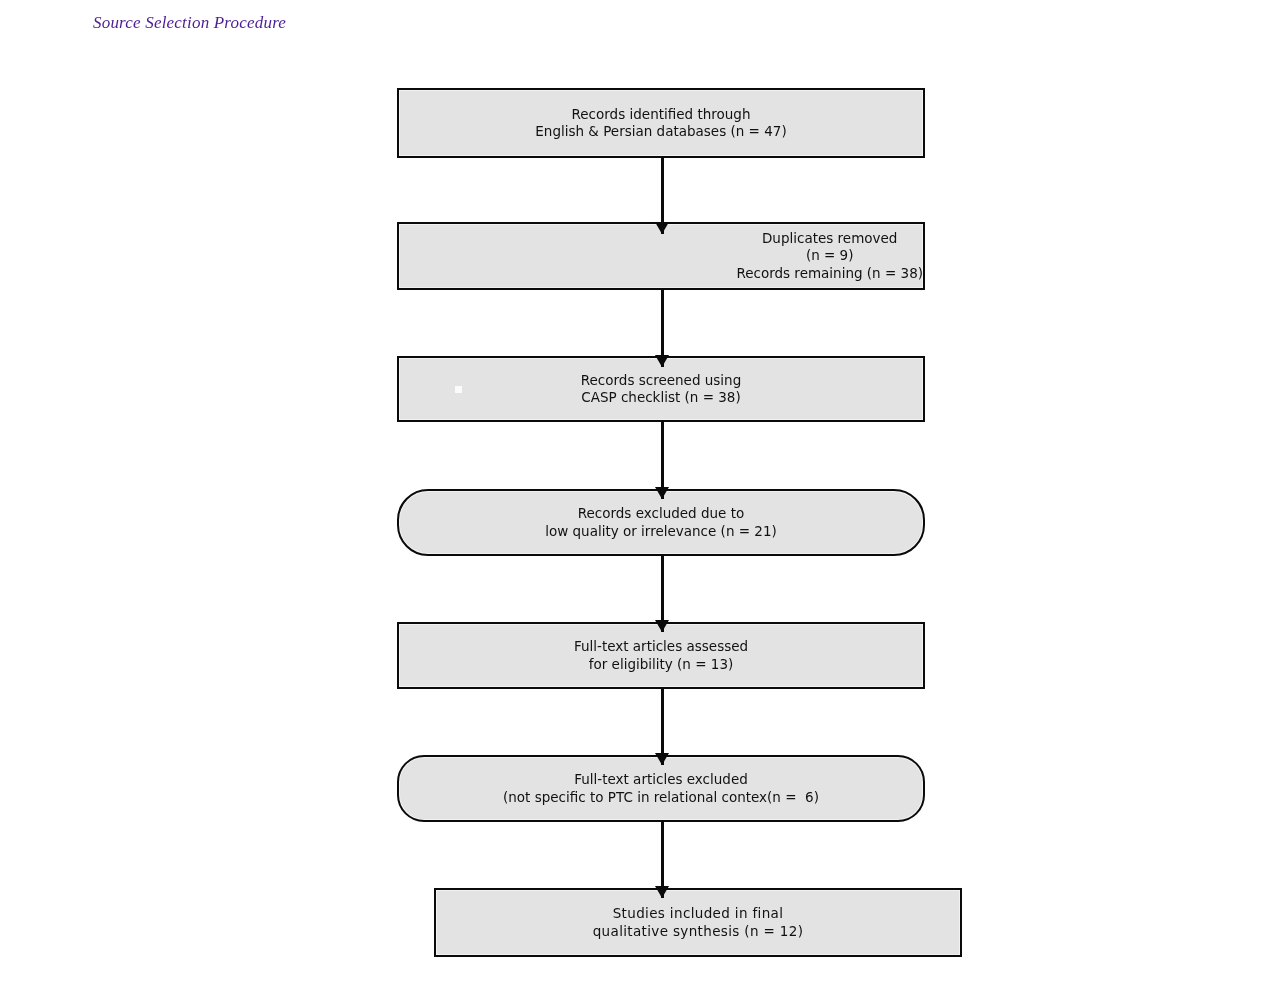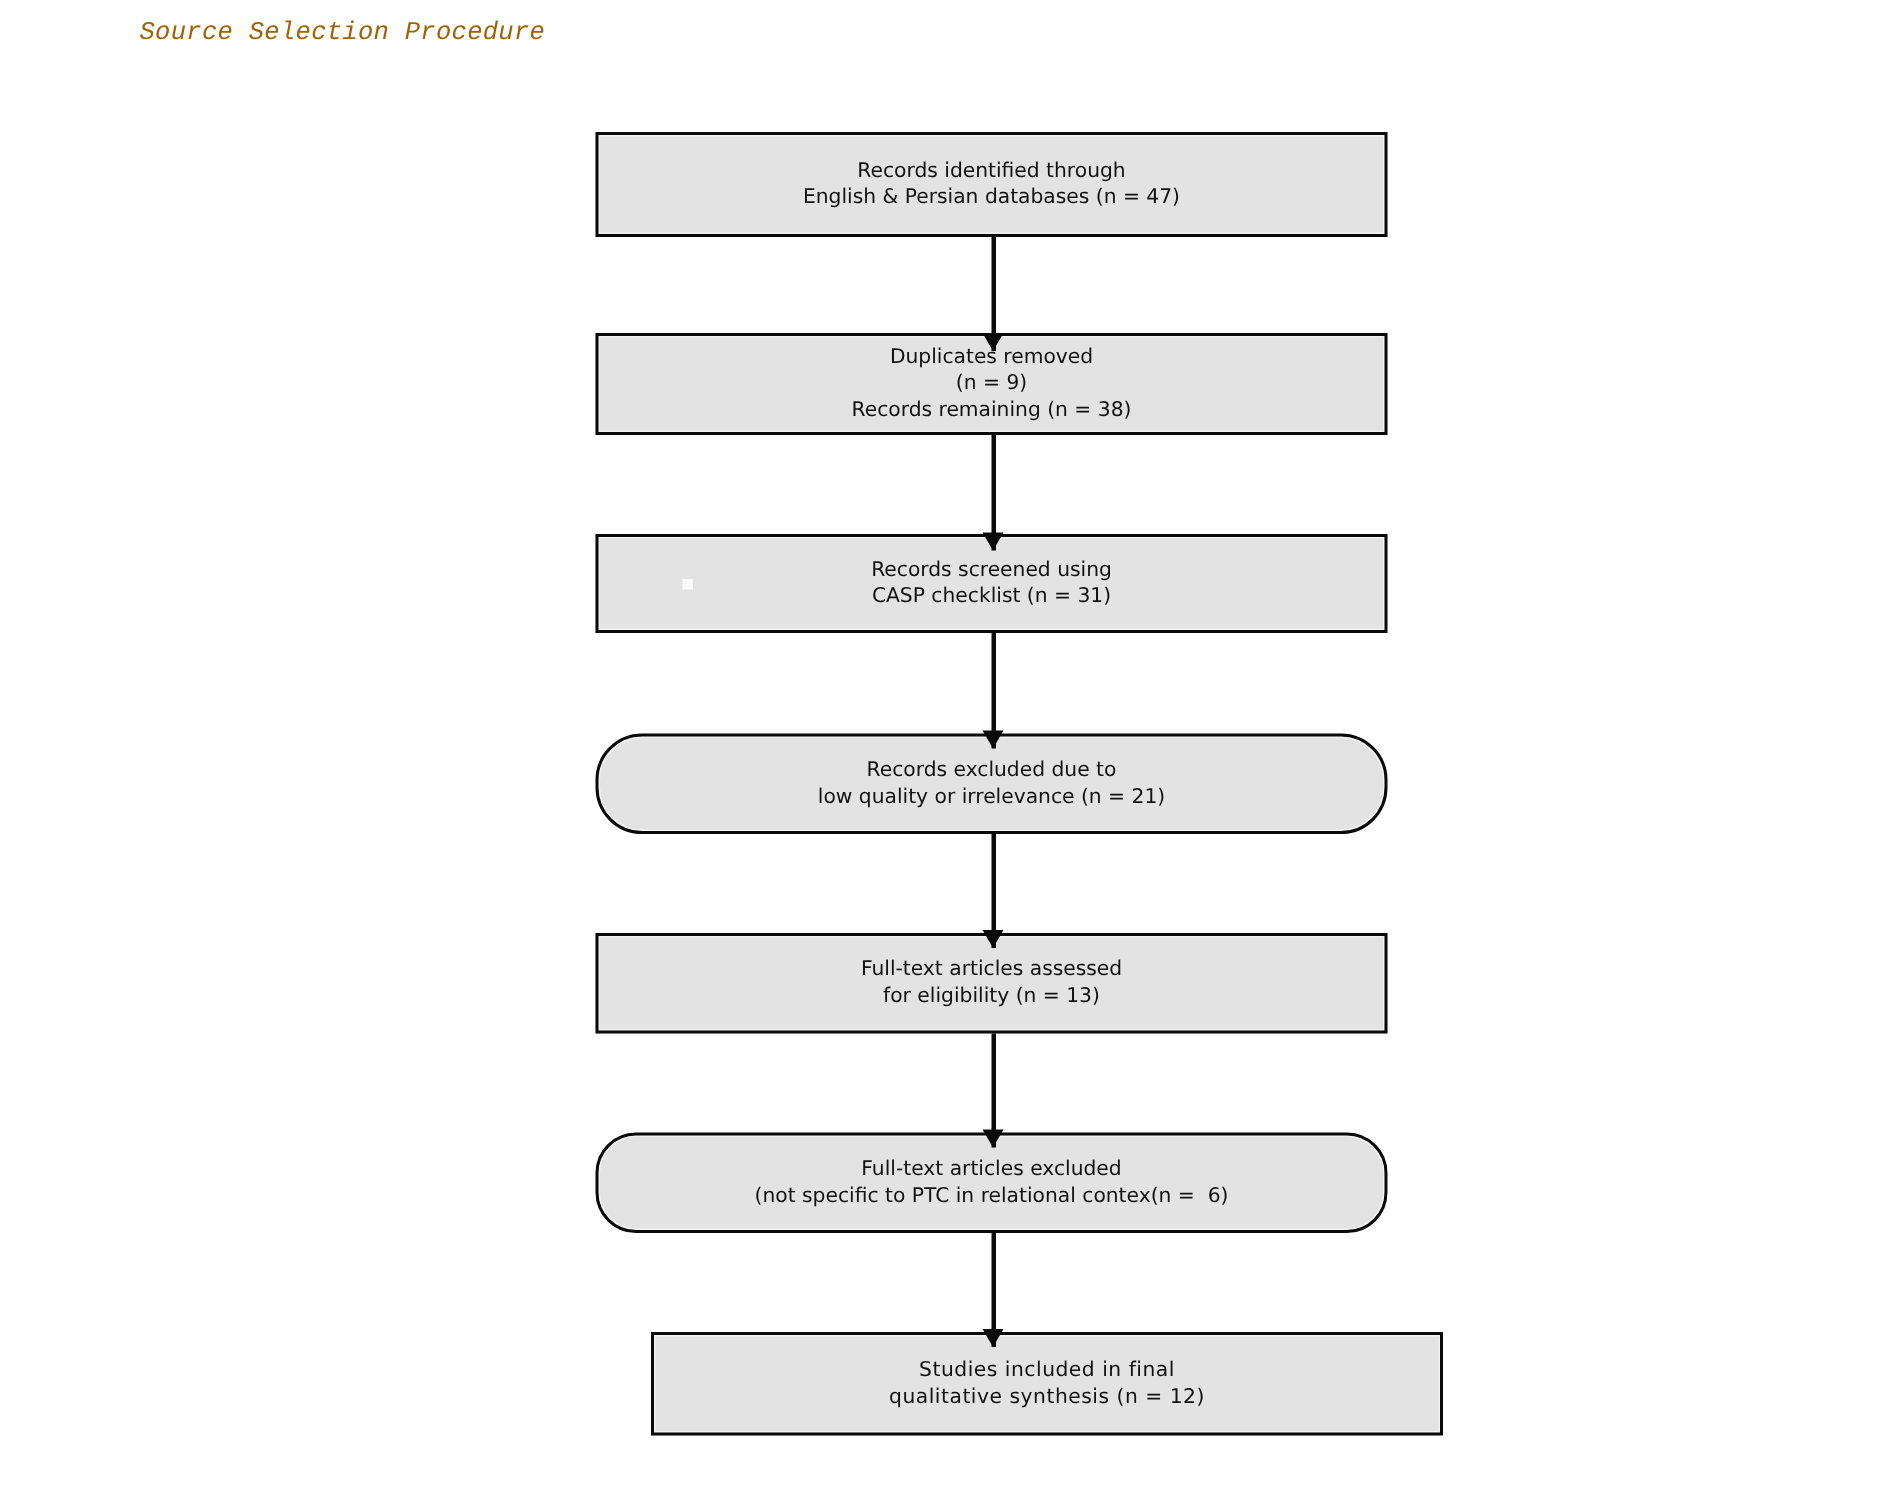--- a/index.html
+++ b/index.html
@@ -11,24 +11,24 @@
     width: 1266px;
     height: 1002px;
     position: relative;
     font-family: "DejaVu Sans", sans-serif;
     overflow: hidden;
   }
   #page-title {
     position: absolute;
     left: 93px;
     top: 13px;
-    font-family: Liberation Mono, monospace;
+    font-family: Liberation Serif, serif;
     font-style: italic;
     font-size: 17px;
-    color: #a16207;
+    color: #4c1d95;
     white-space: nowrap;
     letter-spacing: 0.2px;
   }
   #flow {
     position: absolute;
     left: 0;
     top: 0;
     width: 1178px;
     height: 1002px;
   }
@@ -87,29 +87,29 @@
 
 <div id="page-title">Source Selection Procedure</div>
 
 <div id="flow">
 
   <div class="node" style="left:397px; top:88px; width:528px; height:70px;">
     <div class="node-label">Records identified through
 English &amp; Persian databases (n = 47)</div>
   </div>
 
-  <div class="node" style="left:397px; top:222px; width:528px; height:68px;">
+  <div class="node" style="left:397px; top:222px; width:528px; height:68px;justify-content:flex-end;">
     <div class="node-label">Duplicates removed
 (n = 9)
 Records remaining (n = 38)</div>
   </div>
 
   <div class="node" style="left:397px; top:356px; width:528px; height:66px;">
     <div class="node-label">Records screened using
-CASP checklist (n = 31)</div>
+CASP checklist (n = 38)</div>
   </div>
 
   <div class="node" style="left:397px; top:489px; width:528px; height:67px;border-radius:31px;">
     <div class="node-label">Records excluded due to
 low quality or irrelevance (n = 21)</div>
   </div>
 
   <div class="node" style="left:397px; top:622px; width:528px; height:67px;">
     <div class="node-label">Full-text articles assessed
 for eligibility (n = 13)</div>

